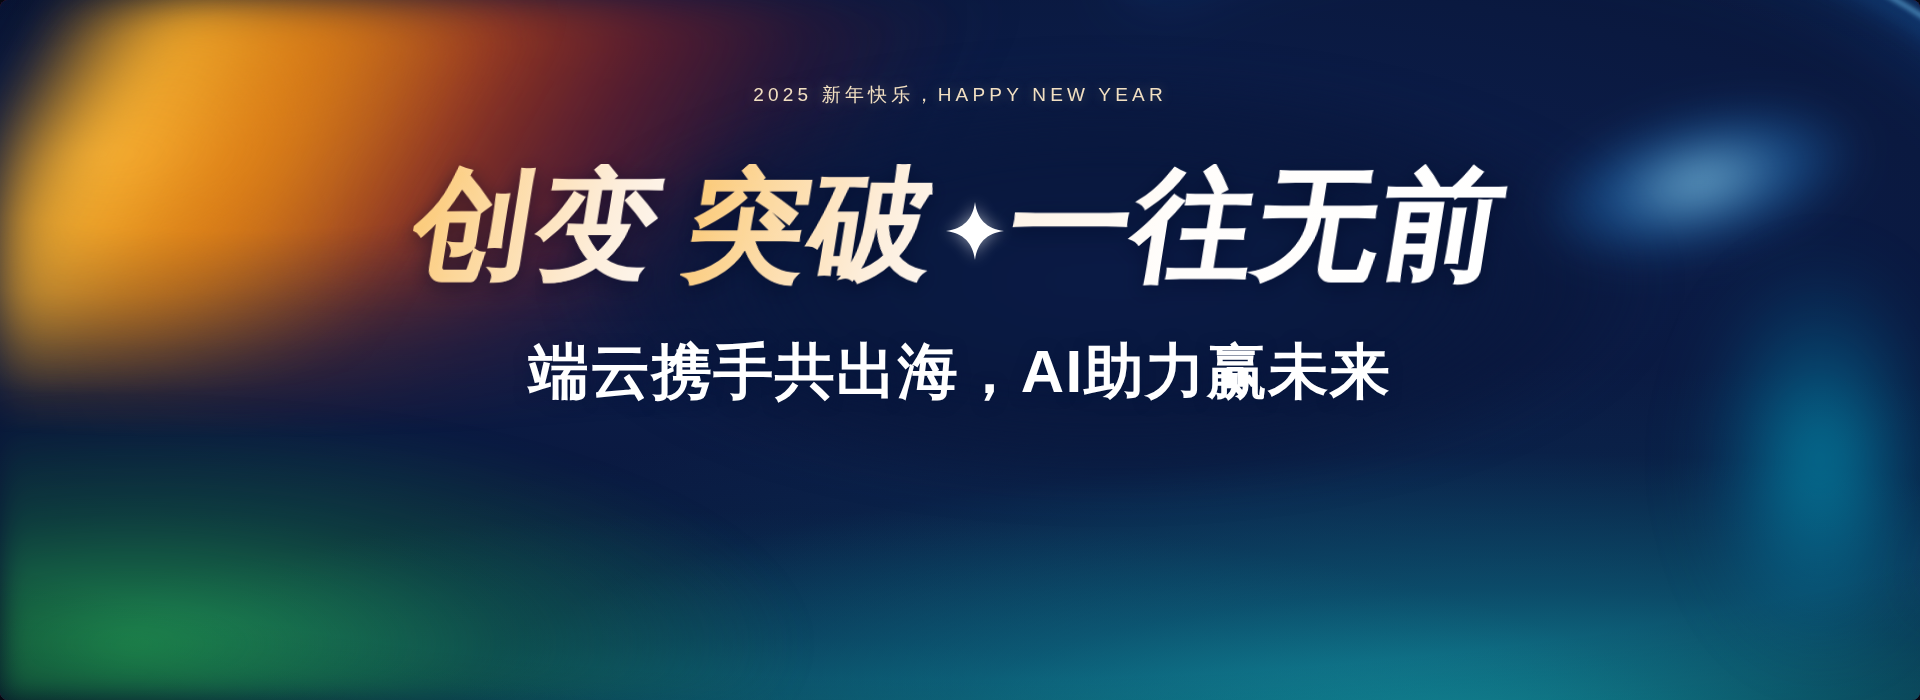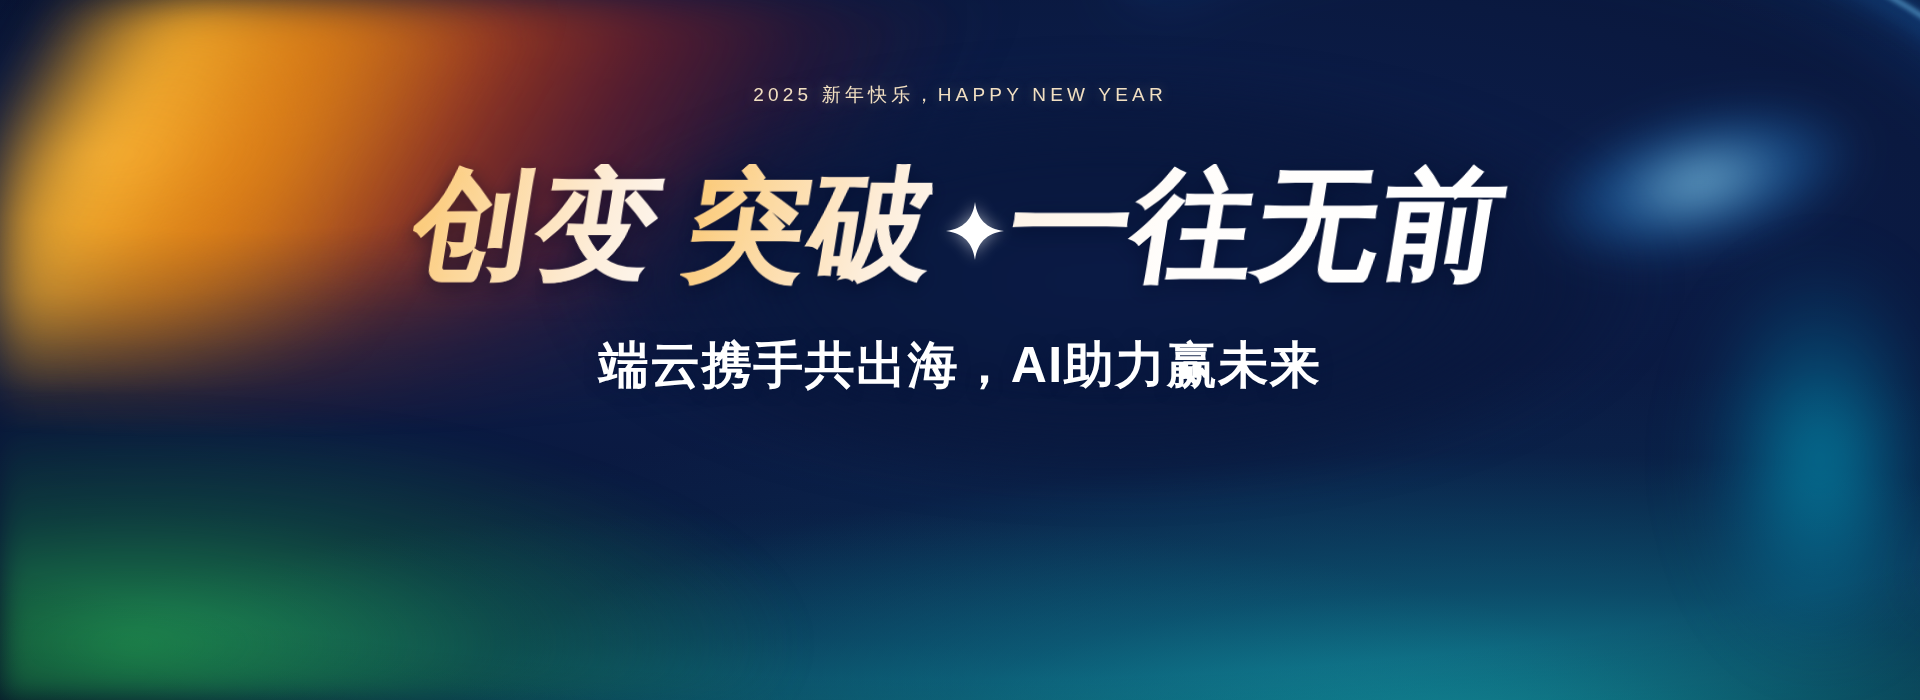--- a/index.html
+++ b/index.html
@@ -8,20 +8,21 @@
     width:1920px; height:700px;
     font-family:"Liberation Sans","DejaVu Sans",sans-serif;
     overflow:hidden;
   }
 
   #banner {
     position:relative;
     width:1920px; height:700px;
     overflow:hidden;
     background:#be185d;
+    border-radius:8px;
   }
 
   
   .bg-layer { position:absolute; inset:0; pointer-events:none; }
 
   
   .bg-base {
     background:
       radial-gradient(120% 90% at 52% 34%, #0d2050 0%, #0a1940 42%, #071230 72%, #050c22 100%),
       linear-gradient(180deg,#070c1c 0%, #0a1538 40%, #0b2340 70%, #0a2438 100%);
@@ -219,21 +220,21 @@
     width:58px; height:58px;
     margin:0 6px 0 10px;
     flex:0 0 auto;
     transform:translateY(6px);
   }
   .sparkle svg { display:block; width:100%; height:100%;
     filter:drop-shadow(0 0 8px rgba(255,255,255,.55)); }
 
   .subtitle {
     margin-top:46px;
-    font-size:50px;
+    font-size:60px;
     font-weight:bold;
     letter-spacing:1.5px;
     color:#ffffff;
     white-space:nowrap;
     text-shadow:0 2px 14px rgba(0,20,60,.55);
     font-family:"Liberation Sans","DejaVu Sans",sans-serif;
     text-align:right;
   }
 </style>
 </head>

